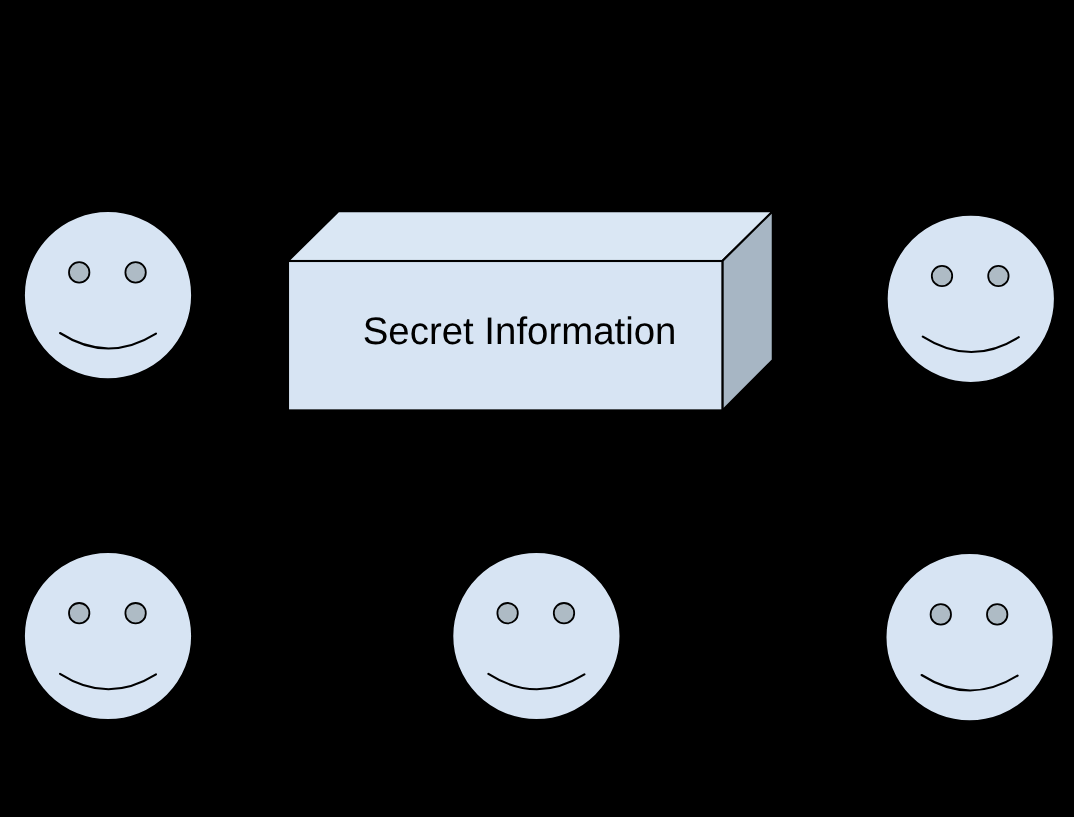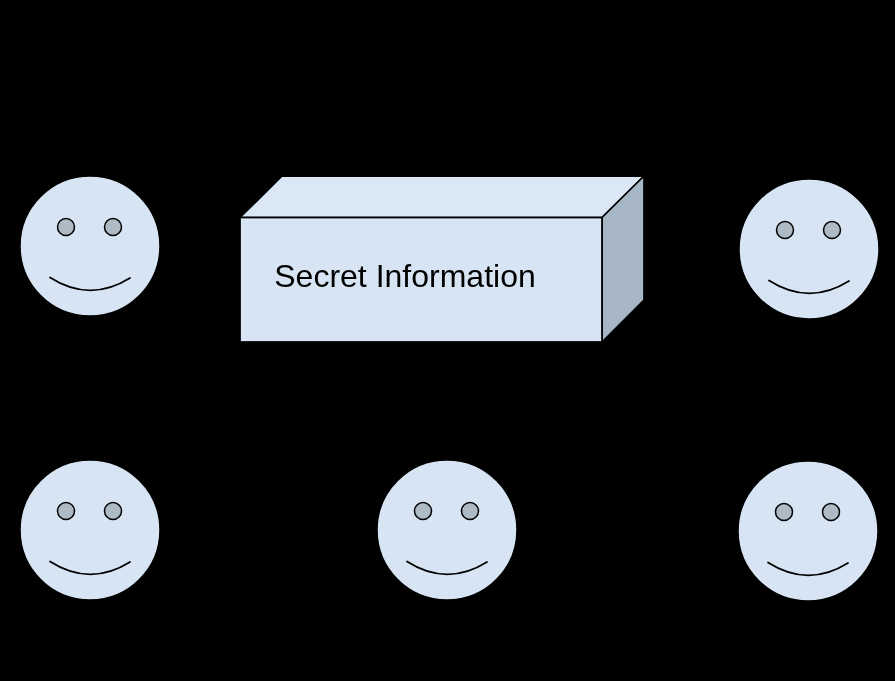--- a/index.html
+++ b/index.html
@@ -21,21 +21,21 @@
   .head  { fill: var(--shape-fill, #d7e4f3); stroke: var(--shape-stroke, #000); stroke-width: 1.5; }
   .eye   { fill: var(--eye-fill, #aebbc5);   stroke: var(--shape-stroke, #000); stroke-width: 1.5; }
   .mouth { fill: none; stroke: var(--shape-stroke, #000); stroke-width: 1.75; stroke-linecap: round; }
   
   .box3d { position: absolute; left: 236px; top: 170px; width: 414px; height: 178px; }
   .topf   { fill: var(--shape-top-fill, #dae7f4);  stroke: var(--shape-stroke, #000); stroke-width: 1.75; }
   .sidef  { fill: var(--shape-side-fill, #a7b6c4); stroke: var(--shape-stroke, #000); stroke-width: 1.75; }
   .frontf { fill: var(--shape-fill, #d7e4f3);      stroke: var(--shape-stroke, #000); stroke-width: 1.75; }
   .box-label {
     position: absolute;
-    left: 224px; top: 217px;
+    left: 252px; top: 217px;
     width: 362px; height: 125px;
     display: flex; align-items: center; justify-content: center;
     box-sizing: border-box;
     padding-bottom: 7px;
     font-size: 32px;
     line-height: 1;
     color: var(--label-color, #000000);
     white-space: nowrap;
   }
 </style>

